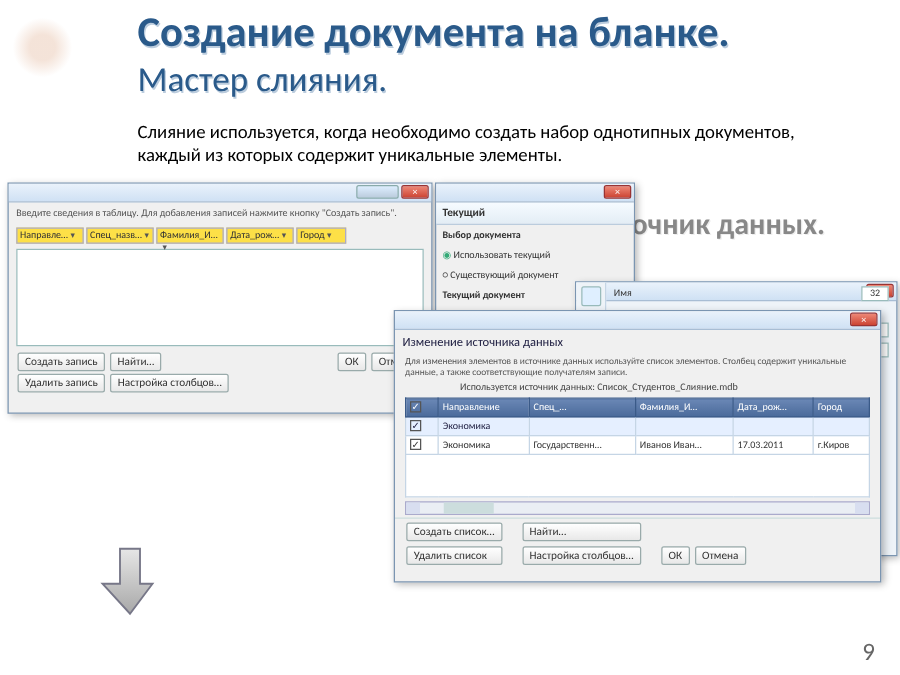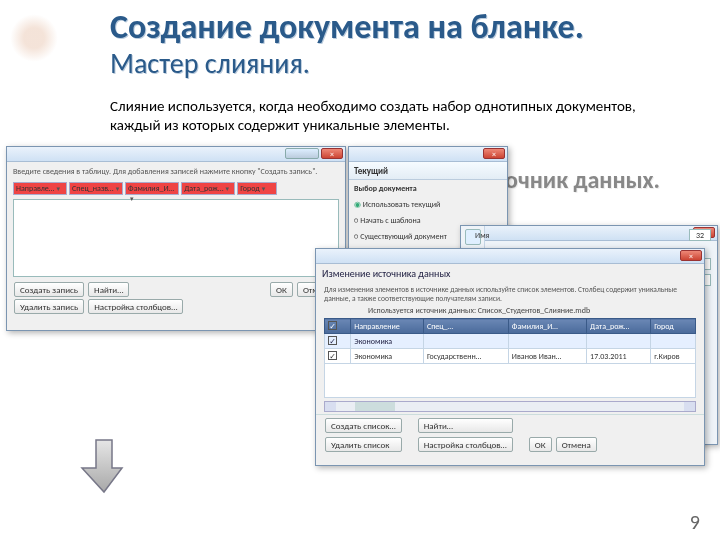--- a/index.html
+++ b/index.html
@@ -100,21 +100,21 @@
     border: 1px solid #9aa;
     border-radius: 2px;
     padding: 1px 5px;
     font-size: 9px;
     margin: 1px;
     color: #333;
     cursor: pointer;
   }
   .field {
     display: inline-block;
-    background: #ef4444;
+    background: #fde047;
     border: 1px solid #aac;
     height: 13px;
     font-size: 8px;
     padding: 0 2px;
     vertical-align: middle;
   }
   .chev::after { content:"▾"; font-size:7px; margin-left:2px; color:#555; }
 
   
   #dlg1 { left: 6px; top: 146px; width: 340px; height: 185px; }
@@ -139,21 +139,21 @@
   #pnl .icon-row { padding:3px 5px; }
   #pnl .ic { display:inline-block; width:16px; height:16px; border:1px solid #9bb; background:#dfefff; margin-right:4px; border-radius:2px; }
 
   
   #back1 { left: 460px; top: 225px; width: 258px; height: 220px; background:#eef3f8; }
   #back1 .sidecol {
     position:absolute; left:0; top:0; width: 24px; height:100%;
     background:#eef3f8; border-right:1px solid #c5d5e5;
   }
   #back1 .sideic { width:16px;height:16px;border:1px solid #9bb;background:#dfefff;margin:3px auto;border-radius:2px; display:block; }
-  #back1 .colhdr { position:absolute; left:14px; top:4px; font-size:8px; }
+  #back1 .colhdr { position:absolute; left:30px; top:4px; font-size:8px; }
   #back1 .chip { position:absolute; right:6px; width:22px; height:12px; border:1px solid #9bb; background:#fff; font-size:8px; text-align:center; line-height:11px; }
 
   
   #dlg2 { left: 315px; top: 248px; width: 390px; height: 218px; }
   #dlg2 .caption { padding: 3px 6px; font-size: 10px; font-weight: normal; color:#224; }
   #dlg2 .desc { padding: 2px 8px; font-size: 7.5px; color: #555; line-height:1.2; }
   #dlg2 .srcline { padding:0 8px; font-size:8px; color:#444;margin-left:44px; }
   #dlg2 table {
     border-collapse: collapse; width: calc(100% - 16px);
     margin: 3px 8px; background:#fff; font-size:8px;
@@ -211,21 +211,20 @@
     </div>
   </div>
 
   <div id="pnl" class="win">
     <div class="titlebar">
       <div class="closebtn">×</div>
     </div>
     <div class="hdr">Текущий</div>
     <div class="sec" style="font-weight:bold">Выбор документа</div>
     <div class="sec radio sel">Использовать текущий</div>
-    <div class="sec radio">Начать с шаблона</div>
     <div class="sec radio">Существующий документ</div>
     <div class="sec" style="font-weight:bold">Текущий документ</div>
     <div class="sec link">Использовать шаблон…</div>
     <div class="icon-row">
       <span class="ic"></span>
       <span class="ic"></span>
       <span>Продолжение этапа</span>
     </div>
   </div>
 

